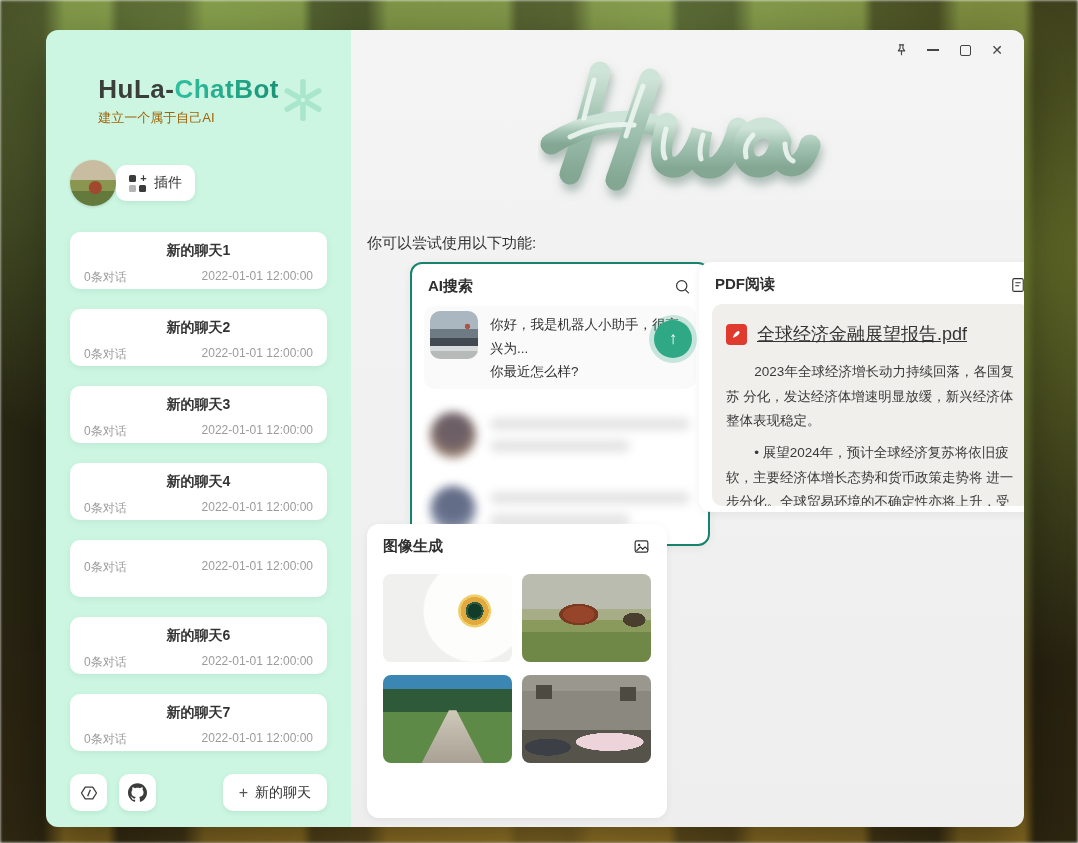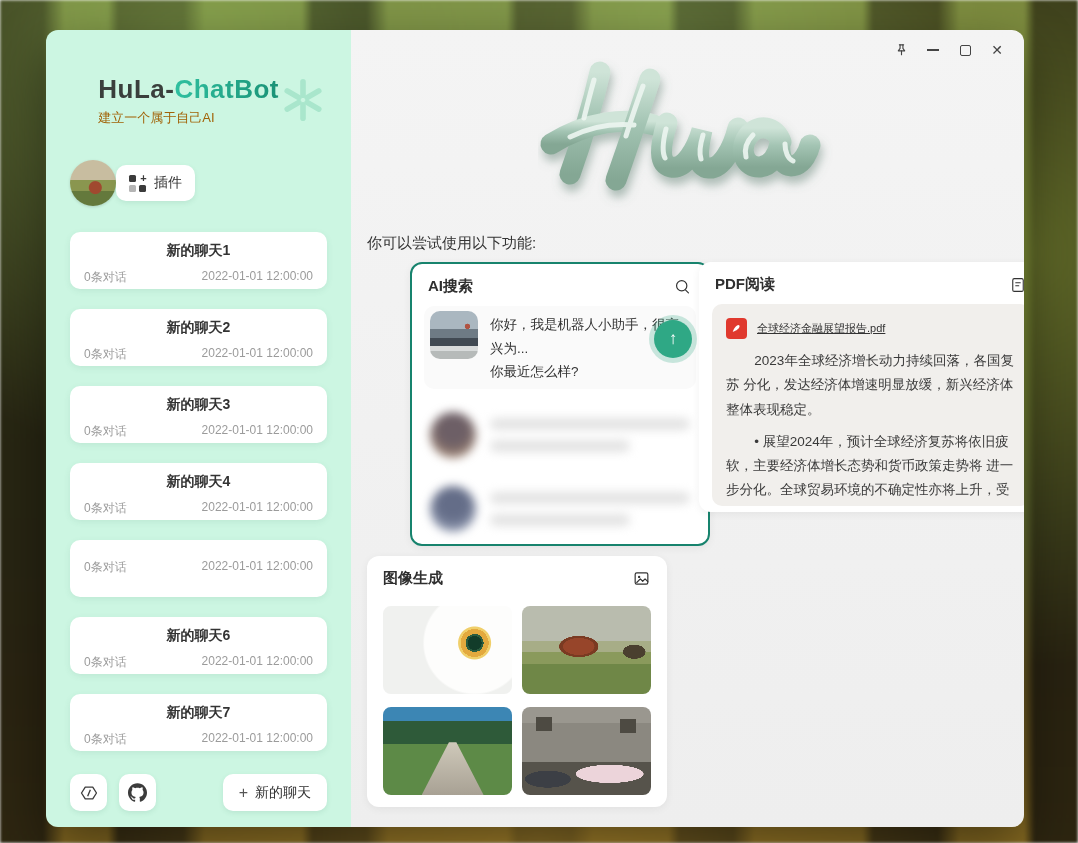--- a/index.html
+++ b/index.html
@@ -116,21 +116,21 @@
     position:absolute; background:#fff; border-radius:12px;
     box-shadow:0 2px 8px rgba(0,0,0,.06);
   }
   .card-header { display:flex; align-items:center; justify-content:space-between;
                  padding:13px 16px 8px; }
   .card-title { font-size:15px; font-weight:bold; color:#2f2f2f; }
   .card-icon { color:#333; display:flex; }
 
   .card-ai  { left:31px;  top:232px; width:300px; height:284px; border:2px solid #17836d;margin-left:28px; }
   .card-pdf { left:348px; top:232px; width:344px; height:250px; overflow:hidden; }
-  .card-img { left:16px;  top:494px; width:300px; height:251px;margin-top:32px; }
+  .card-img { left:16px;  top:494px; width:300px; height:294px; }
 
   
   .msg-row { display:flex; margin:2px 12px 0; padding:5px 6px; border-radius:10px;
              background:#fafafa; position:relative; }
   .msg-avatar {
     width:48px; height:48px; border-radius:10px; flex:0 0 48px;
     background:
       radial-gradient(circle at 78% 32%, #b05342 0 2.5px, rgba(0,0,0,0) 3px),
       linear-gradient(180deg,#aab7c0 0 38%, #6e7b85 38% 56%, #414a53 56% 72%, #d8dbdb 72% 84%, #b6bab9 84% 100%);
   }
@@ -152,21 +152,21 @@
   
   .pdf-box {
     margin:2px 13px; background:#f1efec; border-radius:10px; padding:12px 14px;
     height:202px; overflow:hidden; font-size:13.5px; color:#3a3a3a; line-height:1.8;
   }
   .pdf-file-row { display:flex; align-items:center; gap:10px; margin:2px 0 10px; }
   .pdf-badge {
     width:21px; height:21px; border-radius:4px; background:#e0392e;
     display:flex; align-items:center; justify-content:center; flex:0 0 21px;
   }
-  .pdf-link { color:#333; text-decoration:underline; font-size:11px; cursor:pointer; }
+  .pdf-link { color:#333; text-decoration:underline; font-size:18px; cursor:pointer; }
   .pdf-para { text-indent:2.1em; }
   .pdf-para + .pdf-para { margin-top:8px; }
 
   
   .img-grid { display:grid; grid-template-columns:129px 129px; gap:13px 10px;
               margin:10px 16px 0; }
   .tile { width:129px; height:88px; border-radius:8px; position:relative; overflow:hidden; cursor:pointer; }
   .tile-daisy{ background:
     radial-gradient(circle at 71% 42%, #123c2a 0 7px, #2a5c40 7px 9px, #e3a93e 9px 14px, #f0cf6a 14px 16px, rgba(0,0,0,0) 17px),
     radial-gradient(circle at 71% 42%, #fdfdfc 0 50px, #f0f1ef 52px 100%);}

